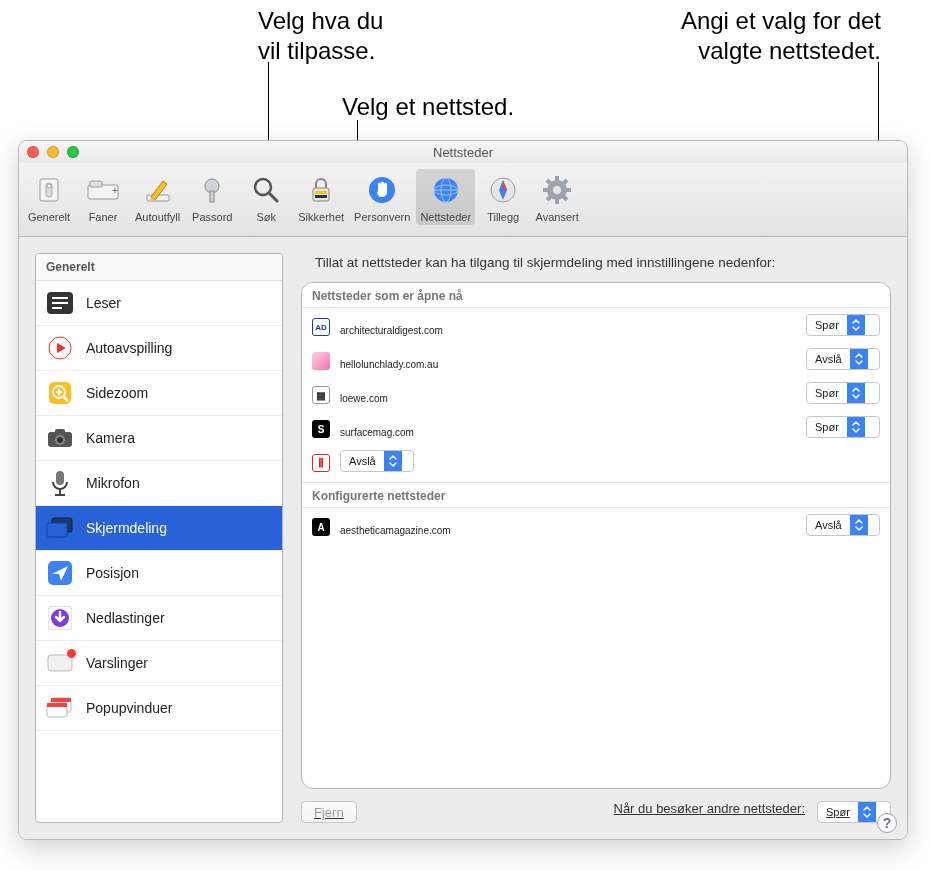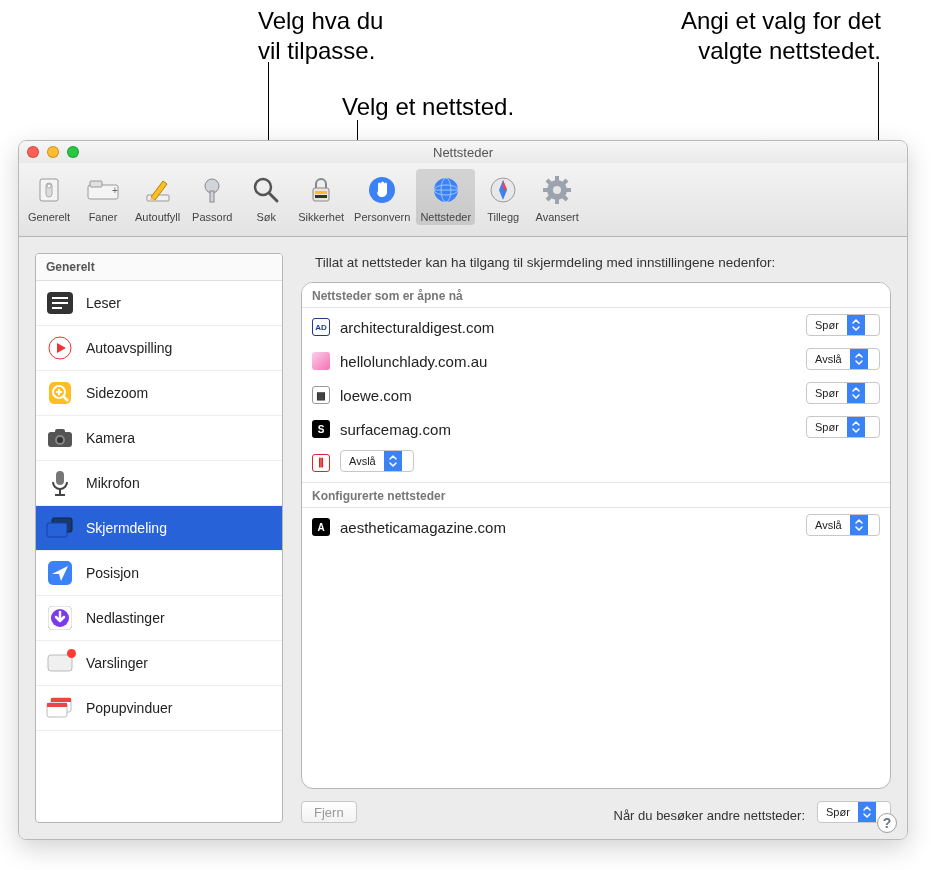--- a/index.html
+++ b/index.html
@@ -165,21 +165,21 @@
     gap: 10px;
     min-height: 34px;
   }
   .favicon {
     width: 18px; height: 18px;
     border-radius: 3px;
     display:flex;align-items:center;justify-content:center;
     font-size:10px;font-weight:700;color:#fff;
     flex-shrink:0;
   }
-  .site-name { flex: 1; font-size: 15px; color: #222; }
+  .site-name { flex: 1; font-size: 10px; color: #222; }
   .popup {
     display:flex;align-items:center;
     height: 22px;
     border: 1px solid #c7c7c7;
     border-radius: 4px;
     overflow:hidden;
     background:#fff;
     font-size:11px;
     min-width:74px;
   }
@@ -187,22 +187,23 @@
     padding: 0 8px;
     color:#222;
   }
   .popup .popup-arrows{
     width:18px;height:100%;
     background:#3b82f6;
     display:flex;align-items:center;justify-content:center;
   }
 
   .footer-row {
-    display:flex; align-items:flex-end; gap:12px;
+    display:flex; align-items:flex-start; gap:12px;
     padding-top:4px;
+    text-decoration:underline;
   }
   .btn {
     height:22px;padding:0 12px;
     border:1px solid #c7c7c7;border-radius:4px;
     background:linear-gradient(#fff,#f2f2f2);
     font-size:13px;color:#999;
   }
   .spacer{flex:1}
   .footer-label{font-size:13px;color:#333;}
 

